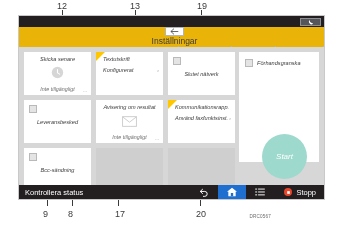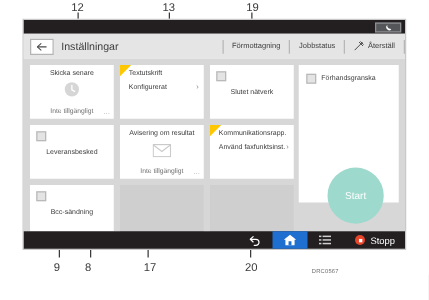--- a/index.html
+++ b/index.html
@@ -12,31 +12,31 @@
 
   
   .device{position:absolute;left:18px;top:15px;width:307px;height:185px;background:#ffffff;border:1px solid #c9c9c9;box-sizing:border-box;}
 
   
   .topstrip{position:absolute;left:0;top:0;width:100%;height:11px;background:#231f20;}
   .moonbtn{position:absolute;right:3px;top:1.5px;width:21px;height:8px;background:#55565a;border:1px solid #8d8e91;box-sizing:border-box;display:flex;align-items:center;justify-content:center;}
   .moonbtn svg{display:block;}
 
   
-  .header{position:absolute;left:0;top:11px;width:100%;height:20px;background:#e5e5e5;display:flex;align-items:center;}
+  .header{position:absolute;left:0;top:11px;width:100%;height:20px;background:#eab308;display:flex;align-items:center;flex-direction:column;}
   .backbtn{margin-left:5px;width:19px;height:13px;background:#fff;border:1px solid #b4b4b4;box-sizing:border-box;display:flex;align-items:center;justify-content:center;}
   .backbtn svg{display:block;}
   .title{margin-left:6px;font-size:8.5px;color:#3d3d3d;white-space:nowrap;}
   .hdrnav{margin-left:auto;display:flex;align-items:center;height:100%;}
   .hdrnav .sep{width:1px;height:11px;background:#b7b7b7;}
   .hdritem{font-size:6px;color:#3d3d3d;padding:0 7px;white-space:nowrap;display:flex;align-items:center;gap:3px;}
   .hdritem svg{display:block;}
 
   
-  .bodyarea{position:absolute;left:0;top:31px;width:100%;bottom:14px;background:#d7d7d7;}
+  .bodyarea{position:absolute;left:0;top:31px;width:100%;bottom:14px;background:#d7d7d7;font-style:italic;}
 
   
   .grid{position:absolute;left:5px;top:5px;width:211px;}
   .row{display:flex;gap:5px;margin-bottom:5px;}
   .card{position:relative;width:67px;height:43px;background:#ffffff;box-sizing:border-box;overflow:hidden;}
   .card.empty{background:#cfcfcf;}
   .corner{position:absolute;left:0;top:0;width:0;height:0;border-left:9px solid #ffc700;border-bottom:9px solid transparent;}
   .cbox{position:absolute;left:5px;top:5px;width:8px;height:8px;background:#e4e4e4;border:1px solid #b9b9b9;box-sizing:border-box;}
   .ctitle{position:absolute;left:0;top:4px;width:100%;text-align:center;font-size:5.6px;color:#3d3d3d;white-space:nowrap;}
   .ctitle.left{text-align:left;padding-left:7px;box-sizing:border-box;}
@@ -202,20 +202,21 @@
           <span class="ptxt">Förhandsgranska</span>
         </div>
       </div>
 
       <div class="startbtn">
         <span>Start</span>
       </div>
     </div>
 
     <div class="botbar">
+      <div class="botleft">Kontrollera status</div>
       <div class="botmid">
         <div class="bicon">
           <svg width="10" height="9" viewBox="0 0 12 11">
             <path d="M4.2 1.6 1.4 4.2l2.8 2.6" fill="none" stroke="#ffffff" stroke-width="1.2" stroke-linecap="round" stroke-linejoin="round"></path>
             <path d="M1.8 4.2h5.1a3 3 0 0 1 0 6H5.3" fill="none" stroke="#ffffff" stroke-width="1.2" stroke-linecap="round"></path>
           </svg>
         </div>
         <div class="bicon home">
           <svg width="12" height="10" viewBox="0 0 14 12">
             <path d="M7 1 1 5.8h1.6V11h8.8V5.8H13z" fill="#ffffff"></path>

